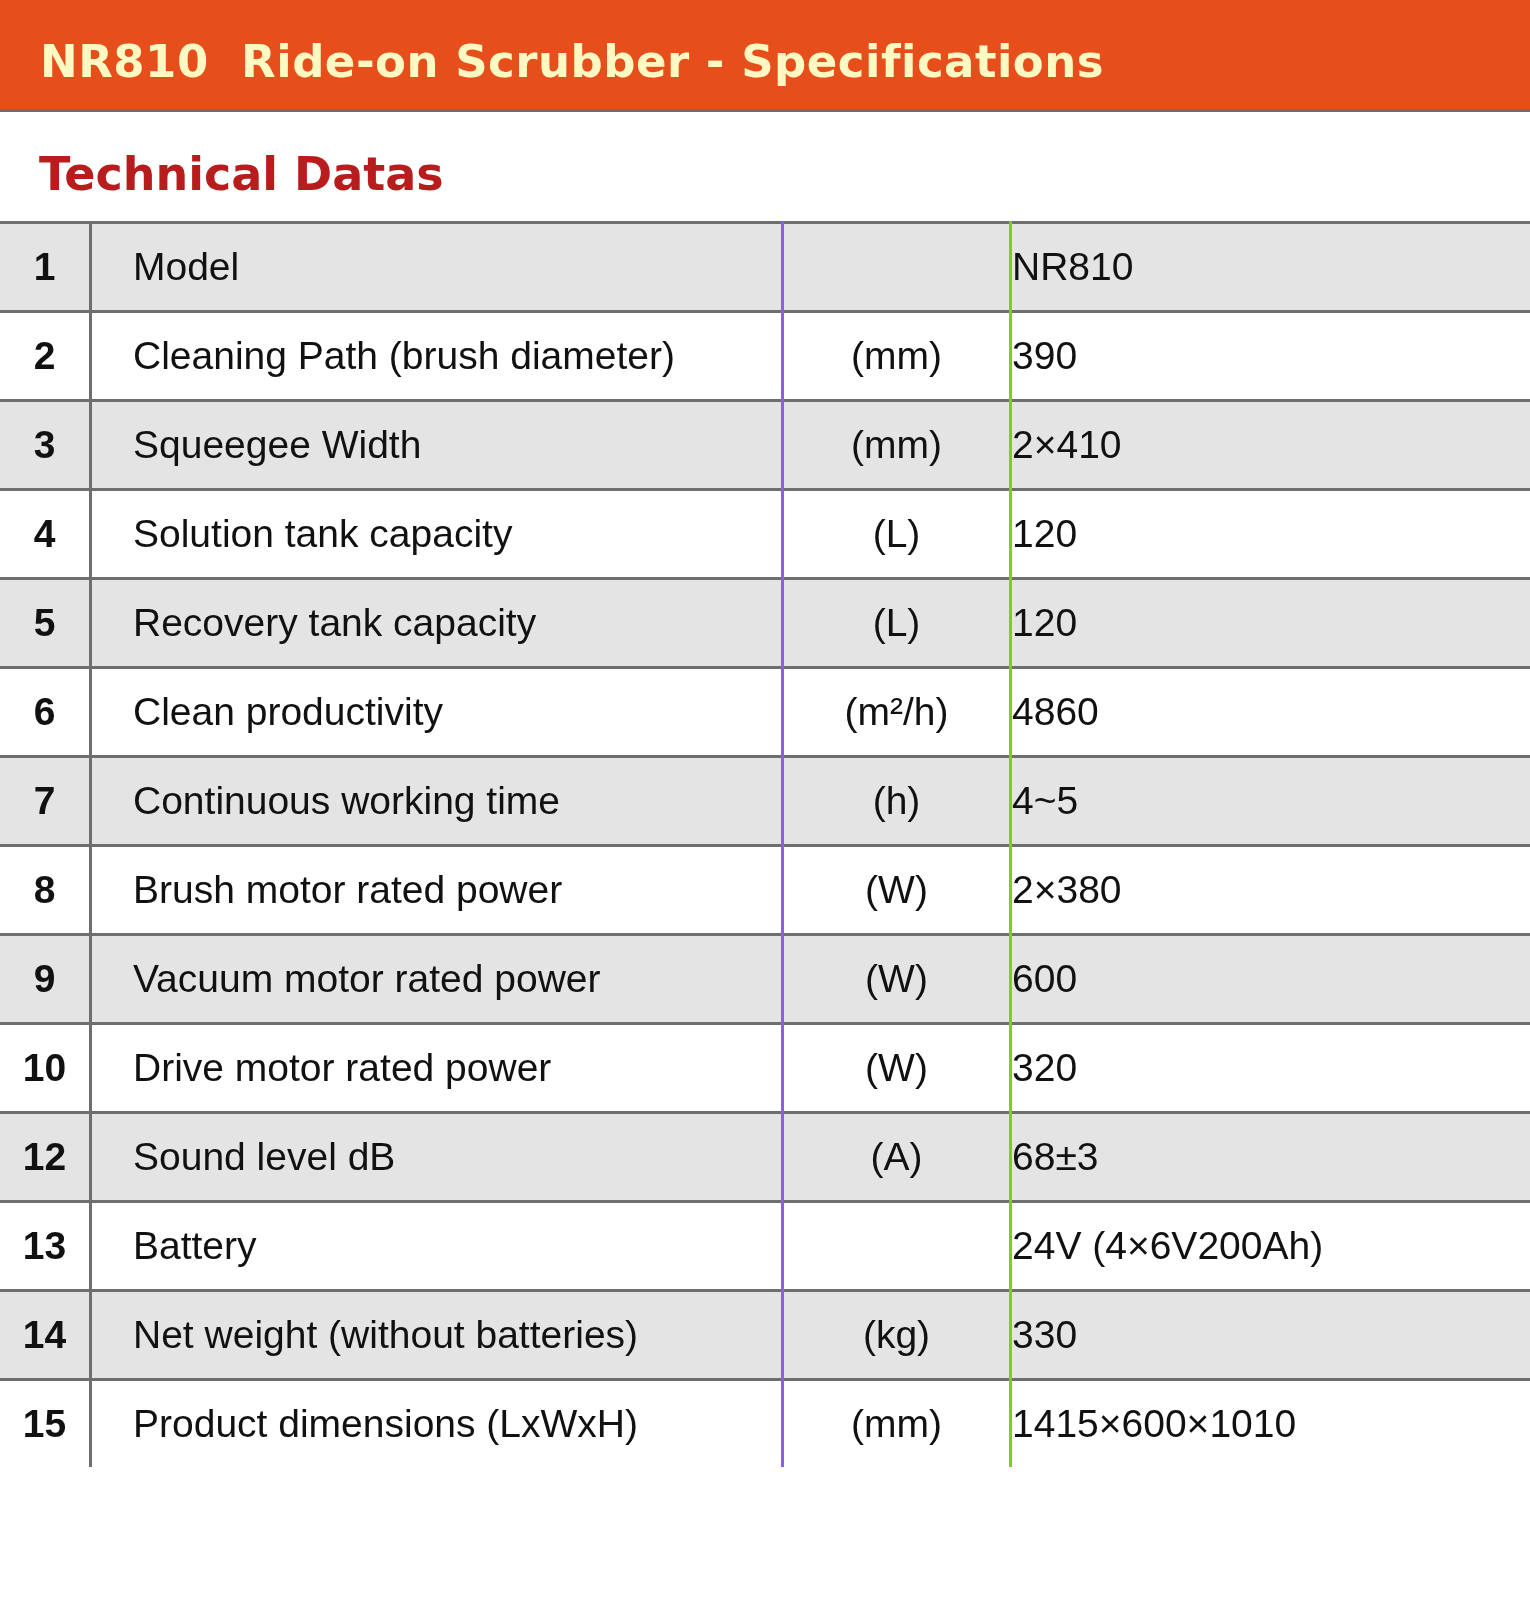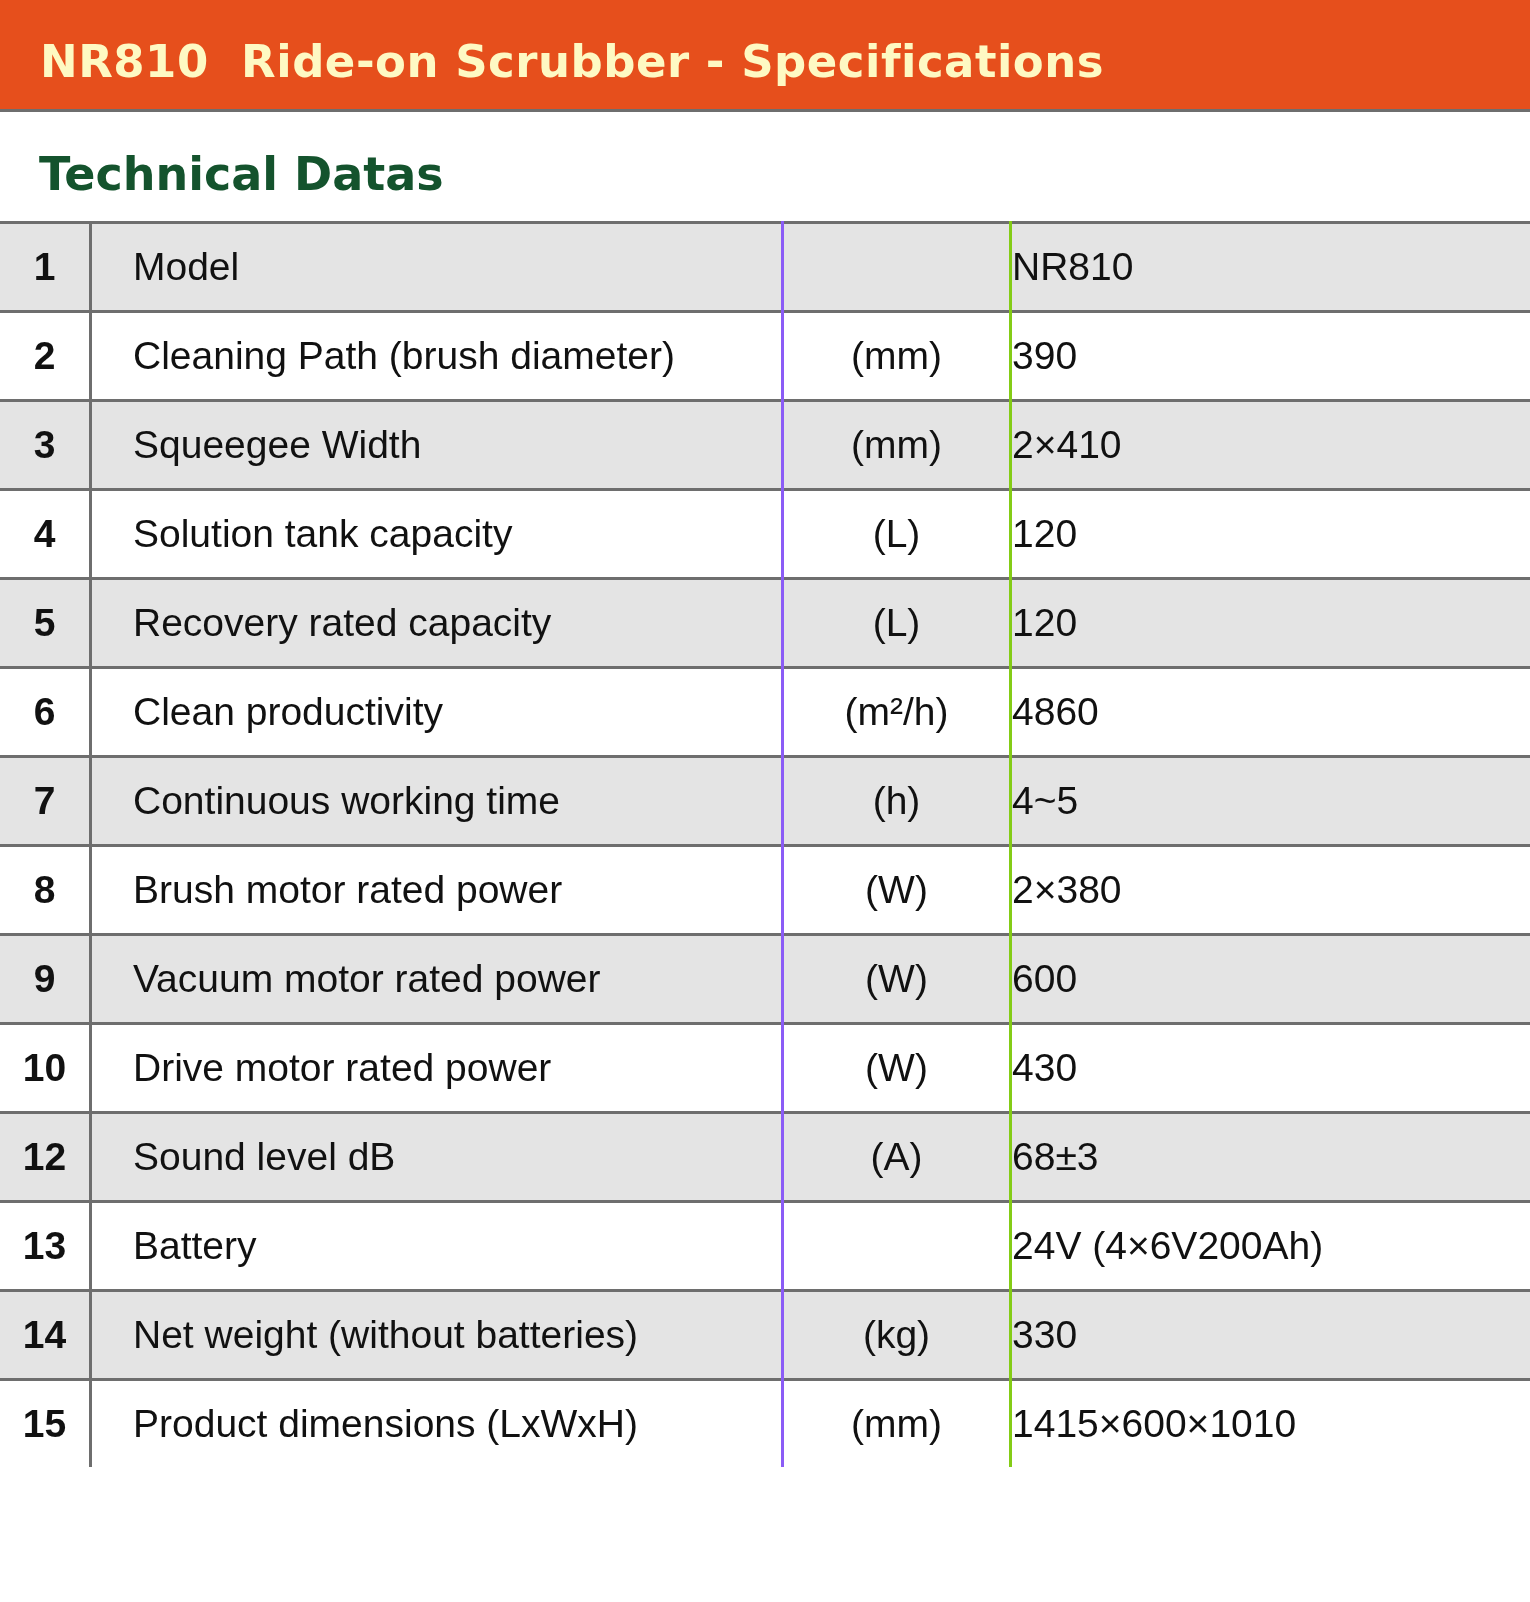--- a/index.html
+++ b/index.html
@@ -1,19 +1,19 @@
 <!DOCTYPE html>
 <html><head>
 <meta charset="utf-8">
 <style>
   html, body { margin:0; padding:0; background:#ffffff; }
   body { width:1530px; height:1602px; overflow:hidden; position:relative; font-family:"Liberation Sans", sans-serif; }
   .banner { position:absolute; left:0; top:0; width:1530px; height:109px; background:#e64f1c; border-bottom:3px solid #6e6e6e; }
   .banner-title { position:absolute; left:40px; top:34px; color:#fef9c3; font-family:"DejaVu Sans", sans-serif; font-weight:bold; font-size:45px; letter-spacing:0.5px; line-height:56px; white-space:pre; }
-  .section-title { position:absolute; left:39px; top:142px; color:#14532d; font-family:"DejaVu Sans", sans-serif; font-weight:bold; font-size:46px; line-height:64px; }
+  .section-title { position:absolute; left:39px; top:142px; color:#b91c1c; font-family:"DejaVu Sans", sans-serif; font-weight:bold; font-size:46px; line-height:64px; }
   table.spec { position:absolute; left:0; top:221px; width:1530px; border-collapse:collapse; table-layout:fixed; }
   table.spec td { height:86px; border-top:3px solid #6e6e6e; font-size:39px; color:#111; padding:0; vertical-align:middle; }
   table.spec tr:nth-child(odd) td { background:#e4e4e4; }
   table.spec tr:nth-child(even) td { background:#ffffff; }
   td.c-no { width:89px; text-align:center; font-weight:bold; border-right:3px solid #6e6e6e; }
   td.c-name { width:648px; padding-left:41px !important; border-right:3px solid #8b5cf6; }
   td.c-unit { width:225px; text-align:center; border-right:3px solid #84cc16; }
   td.c-val { text-align:left; padding-right:32px !important; }
 </style>
 </head>
@@ -46,21 +46,21 @@
         <td class="c-val">2×410</td>
       </tr>
       <tr>
         <td class="c-no">4</td>
         <td class="c-name">Solution tank capacity</td>
         <td class="c-unit">(L)</td>
         <td class="c-val">120</td>
       </tr>
       <tr>
         <td class="c-no">5</td>
-        <td class="c-name">Recovery rated capacity</td>
+        <td class="c-name">Recovery tank capacity</td>
         <td class="c-unit">(L)</td>
         <td class="c-val">120</td>
       </tr>
       <tr>
         <td class="c-no">6</td>
         <td class="c-name">Clean productivity</td>
         <td class="c-unit">(m²/h)</td>
         <td class="c-val">4860</td>
       </tr>
       <tr>
@@ -78,21 +78,21 @@
       <tr>
         <td class="c-no">9</td>
         <td class="c-name">Vacuum motor rated power</td>
         <td class="c-unit">(W)</td>
         <td class="c-val">600</td>
       </tr>
       <tr>
         <td class="c-no">10</td>
         <td class="c-name">Drive motor rated power</td>
         <td class="c-unit">(W)</td>
-        <td class="c-val">430</td>
+        <td class="c-val">320</td>
       </tr>
       <tr>
         <td class="c-no">12</td>
         <td class="c-name">Sound level dB</td>
         <td class="c-unit">(A)</td>
         <td class="c-val">68±3</td>
       </tr>
       <tr>
         <td class="c-no">13</td>
         <td class="c-name">Battery</td>

